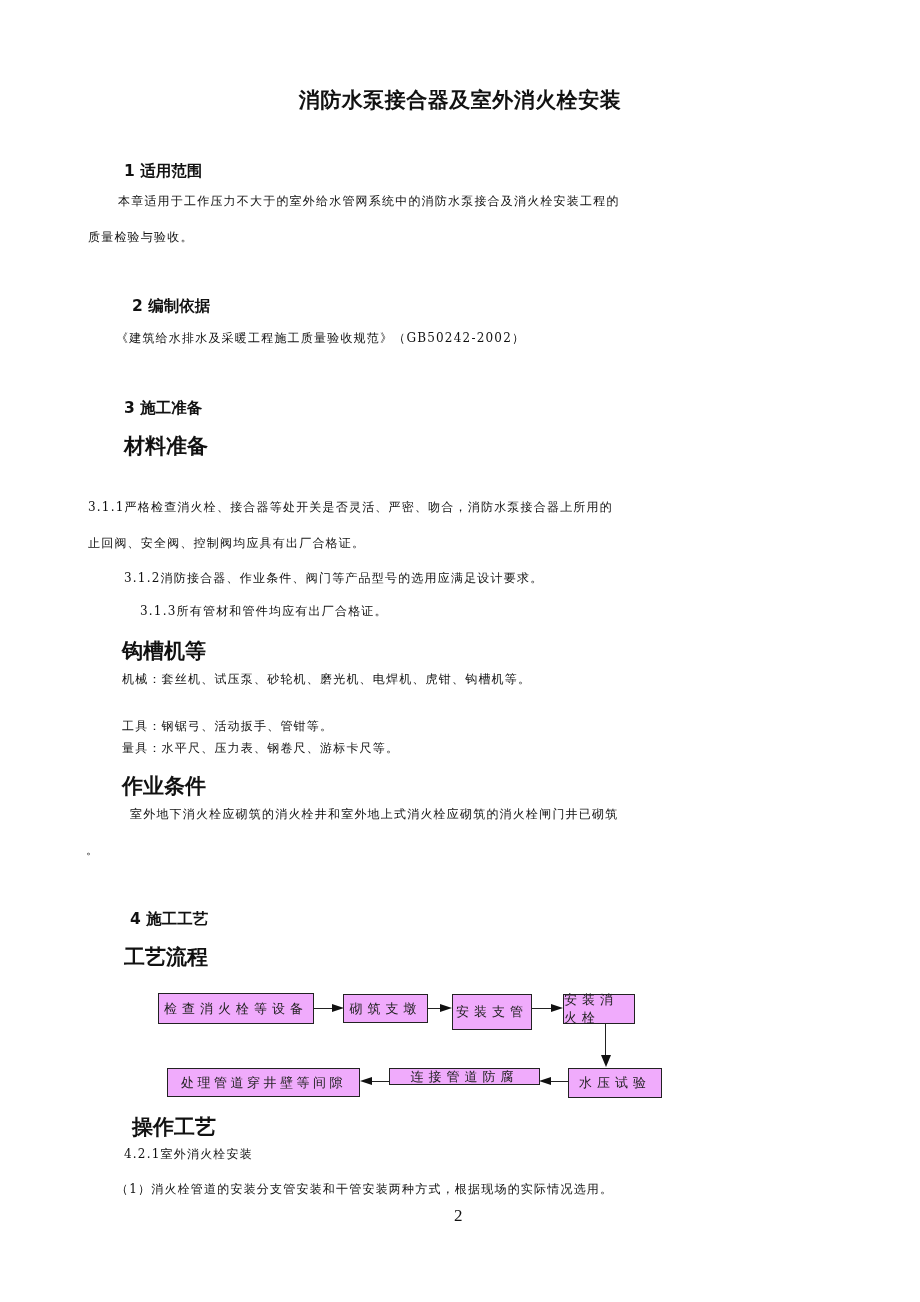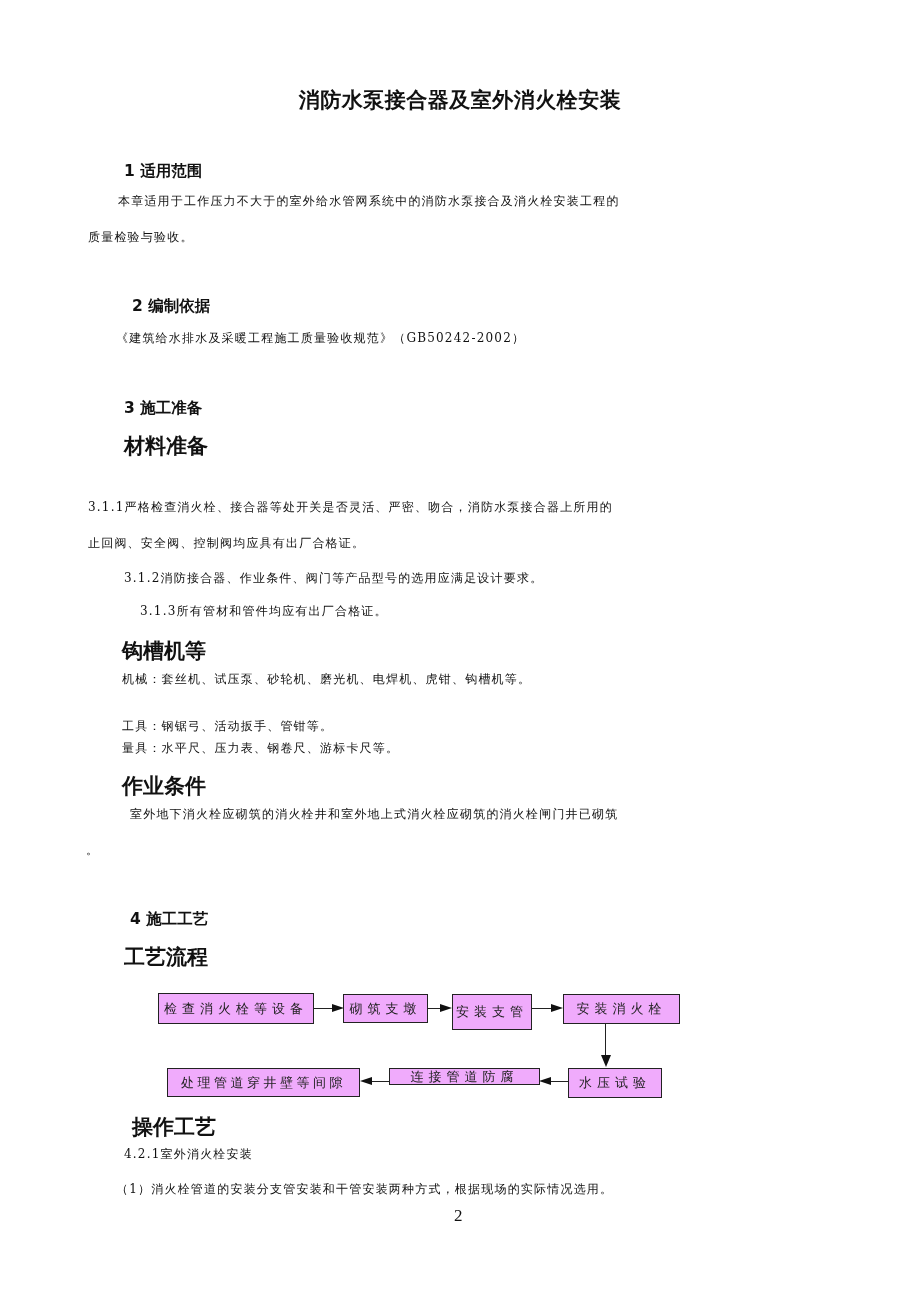--- a/index.html
+++ b/index.html
@@ -67,21 +67,21 @@
   </div>
   <div class="hline" style="left:428px; top:1008px; width:14px;"></div>
   <div class="ar right" style="left:440px; top:1004px;"></div>
 
   <div class="box" style="left:452px; top:994px; width:80px; height:36px;">
     <span>安装支管</span>
   </div>
   <div class="hline" style="left:532px; top:1008px; width:20px;"></div>
   <div class="ar right" style="left:551px; top:1004px;"></div>
 
-  <div class="box" style="left:563px; top:994px; width:117px; height:30px;">
+  <div class="box" style="left:563px; top:994px; width:72px; height:30px;">
     <span>安装消火栓</span>
   </div>
 
   <div class="vline" style="left:605px; top:1024px; height:32px;"></div>
   <div class="ar down" style="left:601px; top:1055px;"></div>
 
   <div class="box" style="left:568px; top:1068px; width:94px; height:30px;">
     <span>水压试验</span>
   </div>
   <div class="hline" style="left:550px; top:1081px; width:18px;"></div>

